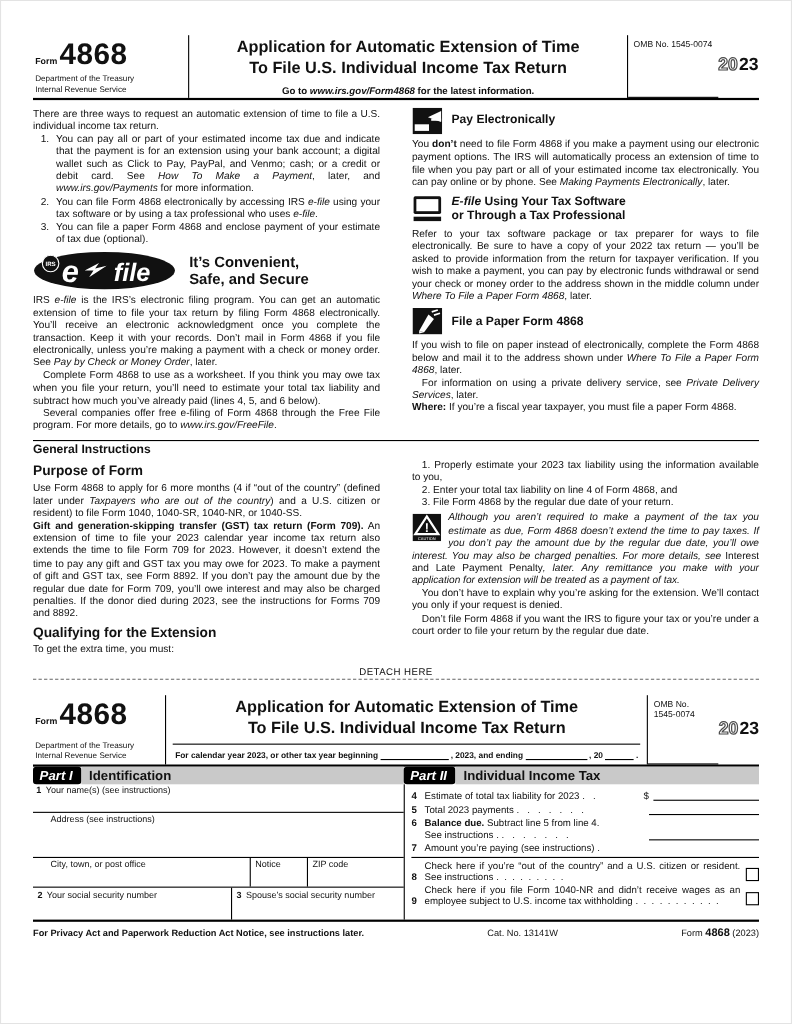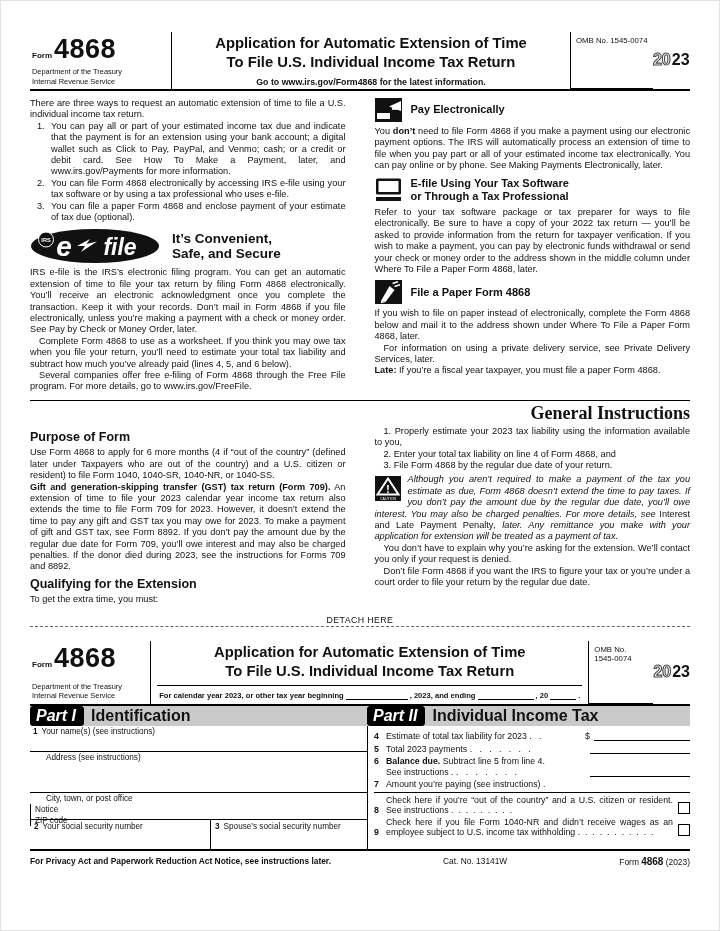--- a/index.html
+++ b/index.html
@@ -1,19 +1,19 @@
 <!DOCTYPE html>
 <html><head>
 <meta charset="utf-8">
 <style>
   html,body{margin:0;padding:0;background:#fff;}
   .page{width:720px;height:931px;box-sizing:border-box;padding:32px 30px 0 30px;
         font-family:"Liberation Sans",sans-serif;color:#111;background:#fff;
         position:relative;overflow:hidden;box-shadow:inset 0 0 0 1px #e3e3e3;}
-  .seg-i{}.seg-b{font-weight:bold}.seg-r{font-style:normal}
+  .seg-i{font-style:italic}.seg-b{font-weight:bold}.seg-r{font-style:normal}
 
   
   .fh{display:flex;align-items:stretch;border-bottom:2.5px solid #000;}
   .fh-left{width:142px;border-right:1.2px solid #000;display:flex;flex-direction:column;justify-content:space-between;padding:2px 4px 3px 2px;box-sizing:border-box;}
   .form-4868{white-space:nowrap;}
   .form-word{font-size:8px;font-weight:bold;margin-right:2px;}
   .form-num{font-size:27px;font-weight:800;letter-spacing:.5px;}
   .dept{font-size:7.4px;line-height:1.25;}
   .fh-mid{flex:1;display:flex;flex-direction:column;justify-content:flex-start;padding:2px 6px;box-sizing:border-box;}
   .big-title{font-size:14.8px;font-weight:bold;text-align:center;line-height:1.28;}
@@ -35,44 +35,44 @@
   .li{display:flex;margin-left:7px;}
   .li-num{width:14px;flex:none;}
   .efile-row{display:flex;align-items:center;gap:12px;margin:5px 0 3px 0;}
   .efile-head{font-size:13.5px;font-weight:bold;line-height:1.15;text-align:left;}
   .rc-head{display:flex;align-items:center;gap:9px;margin:5px 0 4px 0;}
   .rc-title{font-size:11px;font-weight:bold;line-height:1.2;text-align:left;}
   .rc-first{margin-top:0;}
 
   
   .gi-rule{border-top:1.2px solid #000;margin-top:7px;}
-  .gi-heading{font-size:18px;font-weight:bold;text-align:right;margin:2px 0 2px;font-family:Liberation Serif, serif;}
+  .gi-heading{font-size:11px;font-weight:bold;text-align:left;margin:2px 0 2px;}
   .sub-heading{font-size:12.5px;font-weight:bold;margin:4px 0 2px;text-align:left;}
   .caution-wrap{margin-top:3px;overflow:visible;}
   .caution-icon{float:left;margin:2px 7px 1px 0;}
   .caution-text{font-style:italic;}
 
   
   .detach{text-align:center;font-size:8.8px;margin-top:9px;letter-spacing:.4px;}
   .dotline{border-top:1.5px dashed #666;margin:1px 0 14px 0;}
 
   
   .bf .fh-left{width:142px;}
-  .part-bar{display:flex;font-size:16px;}
+  .part-bar{display:flex;font-size:12px;}
   .pb-half1{width:337px;display:flex;box-sizing:border-box;}
   .pb-half2{flex:1;display:flex;box-sizing:border-box;}
   .pb-label{background:#000;color:#fff;font-weight:bold;font-style:italic;padding:1px 8px 1px 6px;border-radius:3px;white-space:nowrap;}
   .pb-title{background:#c9c9c9;flex:1;font-weight:bold;padding:1px 7px;}
   .bf-body{display:flex;border-bottom:2px solid #000;font-size:8.2px;}
   .p1-col{width:337px;box-sizing:border-box;display:flex;flex-direction:column;}
   .p2-col{flex:1;border-left:1px solid #000;box-sizing:border-box;padding:2px 0 2px 6px;font-size:8.8px;}
   .p1-row{border-bottom:1px solid #000;box-sizing:border-box;padding:1px 3px;}
   .row-name{height:26px;display:flex;gap:4px;}
   .row-addr{height:41px;padding-left:16px;}
-  .row-city{height:27px;display:flex;padding:0;flex-direction:column;}
+  .row-city{height:27px;display:flex;padding:0;}
   .row-ssn{height:29px;display:flex;padding:0;border-bottom:none;}
   .num-b{font-weight:bold;}
   .cell{box-sizing:border-box;padding:1px 4px;}
   .cell-city{flex:1;padding-left:16px;}
   .cell-state{width:52px;border-left:1px solid #000;}
   .cell-zip{width:88px;border-left:1px solid #000;}
   .cell-ssn{width:172px;display:flex;gap:4px;padding:2px 4px;}
   .cell-spouse{flex:1;border-left:1px solid #000;display:flex;gap:4px;padding:2px 4px;}
 
   .p2-line{display:flex;align-items:flex-end;margin-top:2px;}
@@ -189,21 +189,21 @@
           <rect width="27" height="24" fill="#111"></rect>
           <polygon points="6,21 14.5,6 19.5,10 10.5,22" fill="#fff"></polygon>
           <polygon points="6,21 10.5,22 6,23.2" fill="#fff"></polygon>
           <line x1="17.5" y1="3.5" x2="23" y2="1.8" stroke="#fff" stroke-width="1.5"></line>
           <line x1="19.5" y1="6.5" x2="25" y2="4.8" stroke="#fff" stroke-width="1.5"></line>
         </svg>
         <div class="rc-title">File a Paper Form 4868</div>
       </div>
       <div>If you wish to file on paper instead of electronically, complete the Form 4868 below and mail it to the address shown under <span class="seg-i">Where To File a Paper Form 4868</span>, later.</div>
       <div class="p-ind">For information on using a private delivery service, see <span class="seg-i">Private Delivery Services</span>, later.</div>
-      <div><span class="seg-b">Late:</span> If you’re a fiscal year taxpayer, you must file a paper Form 4868.</div>
+      <div><span class="seg-b">Where:</span> If you’re a fiscal year taxpayer, you must file a paper Form 4868.</div>
     </div>
   </div>
 
   <div class="gi-rule"></div>
   <div class="gi-heading">General Instructions</div>
 
   <div class="two-col" style="margin-top:0;">
     <div class="col">
       <div class="sub-heading">Purpose of Form</div>
       <div>Use Form 4868 to apply for 6 more months (4 if “out of the country” (defined later under <span class="seg-i">Taxpayers who are out of the country</span>) and a U.S. citizen or resident) to file Form 1040, 1040-SR, 1040-NR, or 1040-SS.</div>

